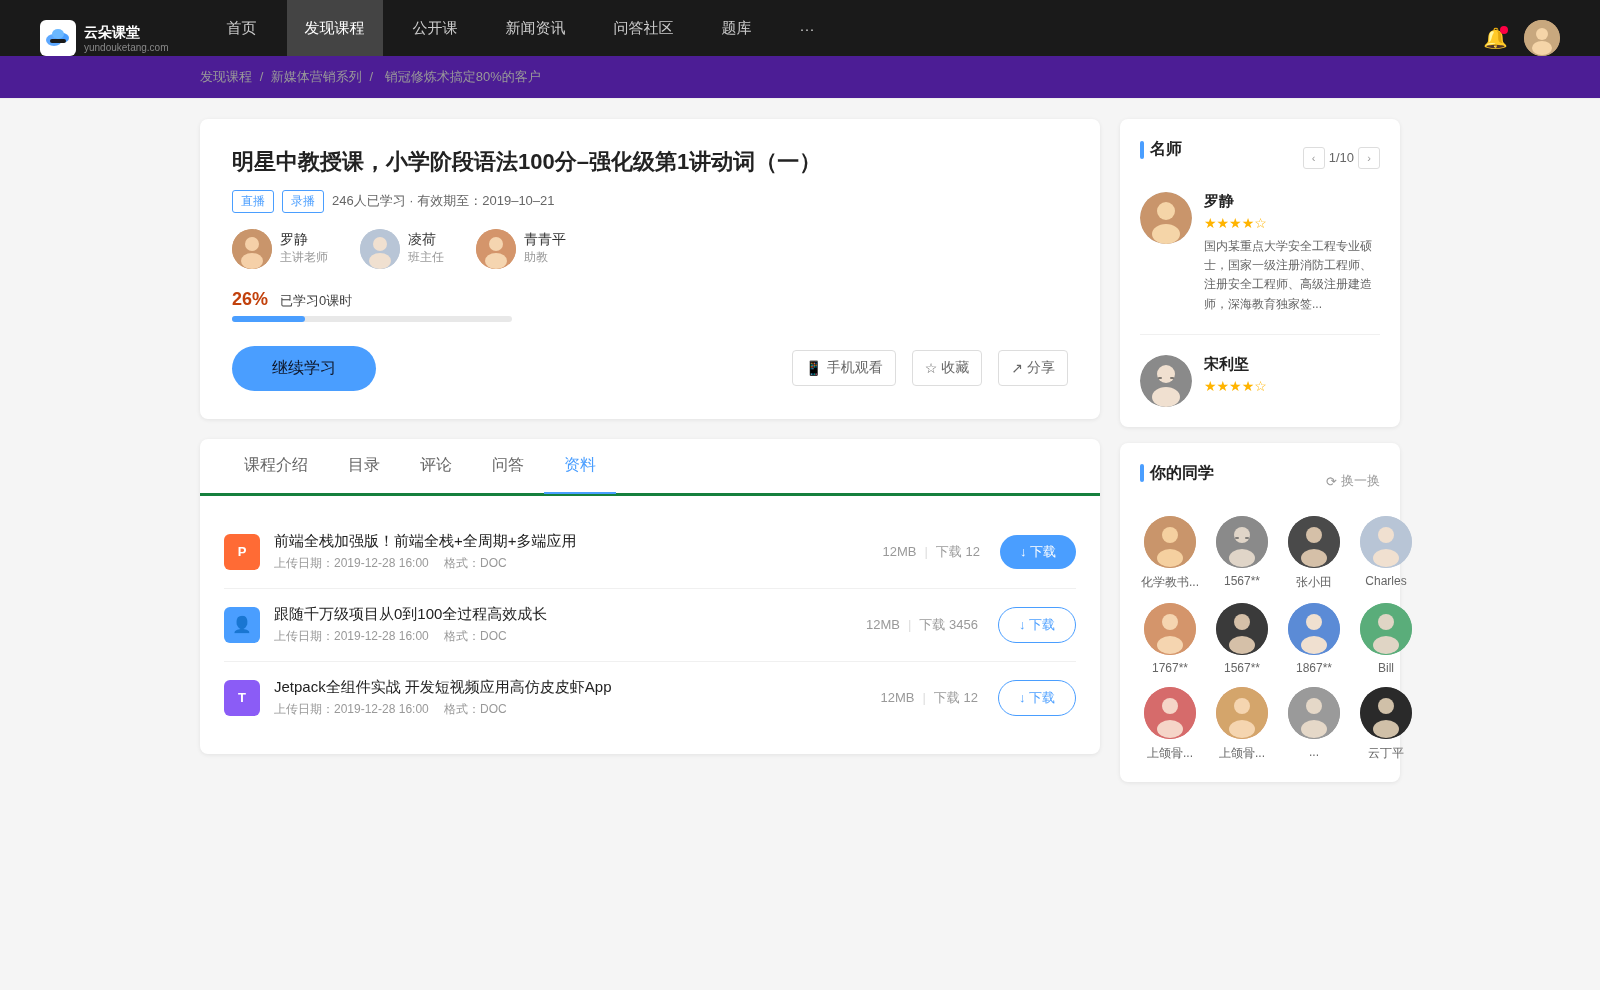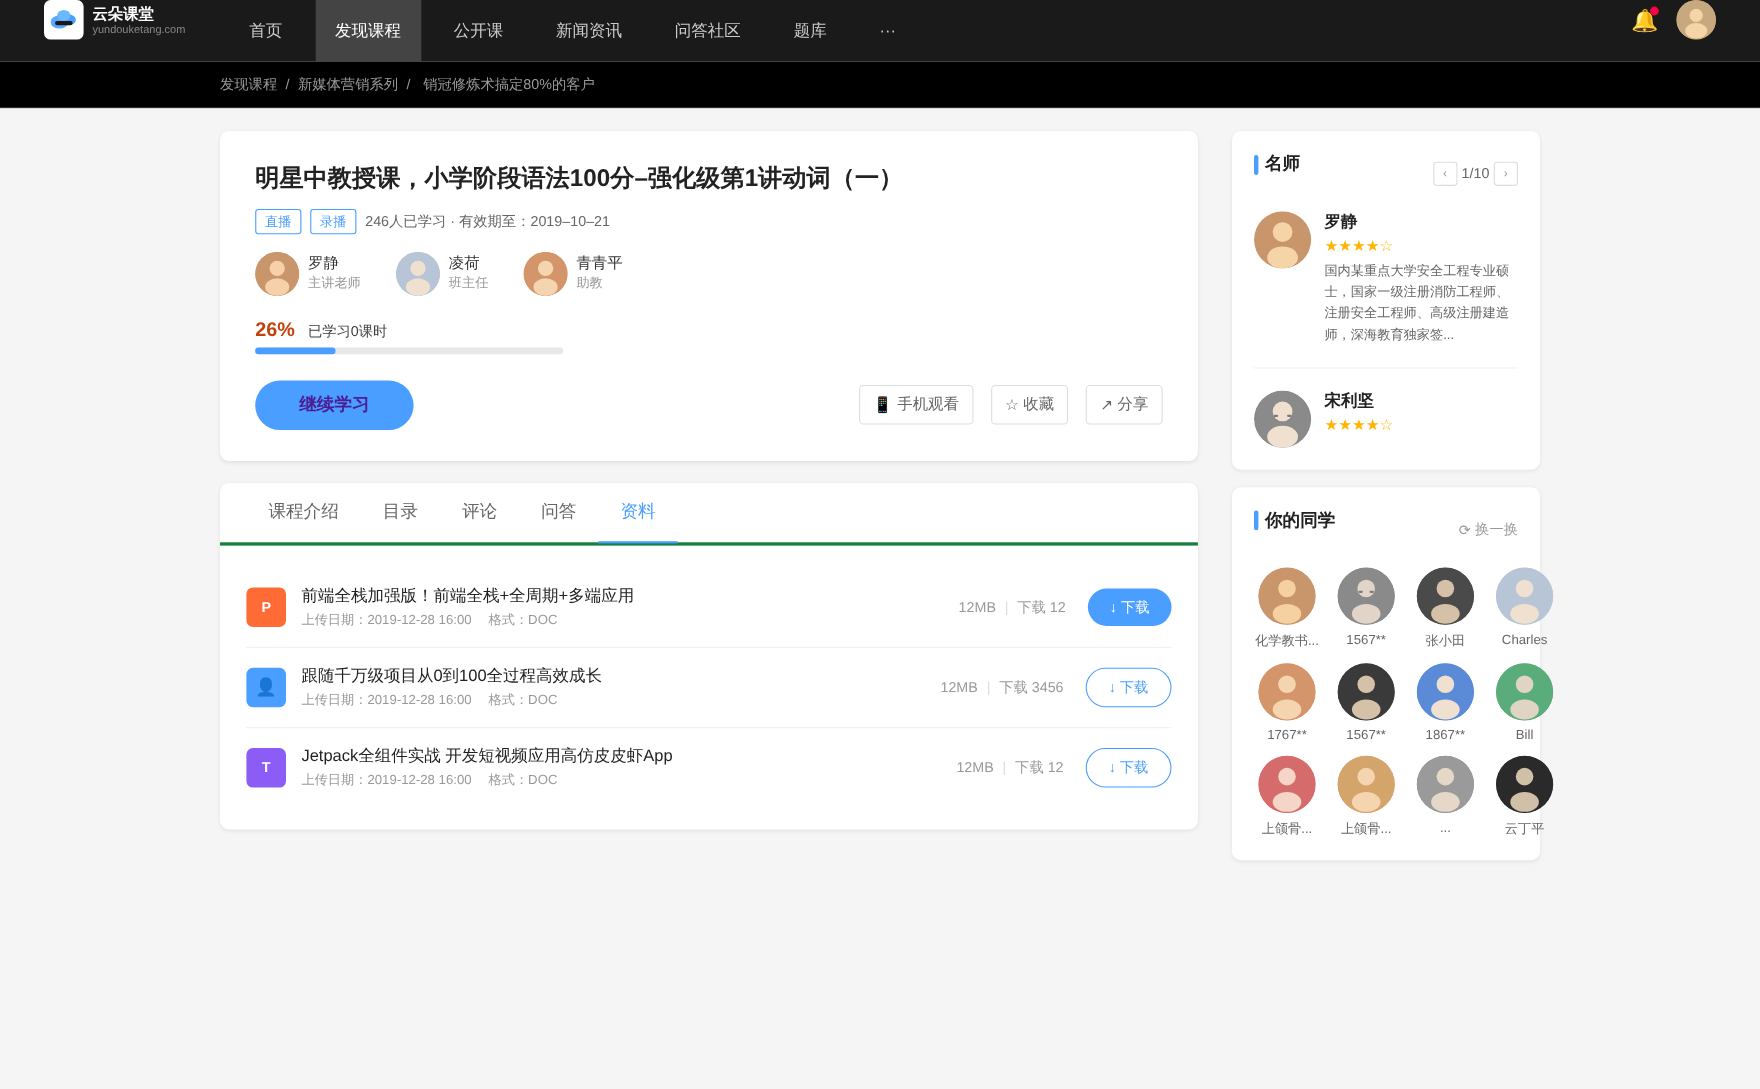--- a/index.html
+++ b/index.html
@@ -1,38 +1,38 @@
 <!DOCTYPE html>
 <html><head>
   <meta charset="utf-8">
   <style>
     * { box-sizing: border-box; margin: 0; padding: 0; }
     body { font-family: -apple-system, BlinkMacSystemFont, "PingFang SC", "Microsoft YaHei", sans-serif; background: #f5f5f5; color: #333; font-size: 14px; }
 
     
-    .nav { background: #1a1a1a; height: 56px; display: flex; align-items: flex-start; padding: 0 40px; }
+    .nav { background: #1a1a1a; height: 56px; display: flex; align-items: flex-end; padding: 0 40px; }
     .nav-logo { display: flex; align-items: center; margin-right: 40px; }
     .nav-logo .logo-box { width: 36px; height: 36px; background: #fff; border-radius: 6px; display: flex; align-items: center; justify-content: center; margin-right: 8px; }
     .nav-items { display: flex; align-items: center; gap: 12px; flex: 1; }
     .nav-item { color: #ccc; padding: 0 18px; height: 56px; display: flex; align-items: center; cursor: pointer; font-size: 15px; }
     .nav-item:hover, .nav-item.active { color: #fff; background: #333; }
     .nav-item.active { background: #444; }
     .nav-right { display: flex; align-items: center; gap: 16px; margin-left: auto; }
     .nav-bell { color: #fff; font-size: 20px; position: relative; cursor: pointer; }
     .nav-bell .dot { width: 8px; height: 8px; background: #f04; border-radius: 50%; position: absolute; top: 0; right: 0; }
     .nav-avatar { width: 36px; height: 36px; border-radius: 50%; background: #c8a87e; overflow: hidden; cursor: pointer; display: flex; align-items: center; justify-content: center; }
     .nav-avatar svg { width: 36px; height: 36px; }
 
     
-    .breadcrumb { background: #000000; padding: 12px 200px; font-size: 13px; color: #999; border-bottom: 1px solid #eee; }
+    .breadcrumb { background: #4c1d95; padding: 12px 200px; font-size: 13px; color: #999; border-bottom: 1px solid #eee; }
     .breadcrumb a { color: #999; text-decoration: none; }
     .breadcrumb span { margin: 0 4px; }
 
     
-    .main-layout { display: flex; gap: 31px; padding: 20px 200px; max-width: 1600px; }
+    .main-layout { display: flex; gap: 20px; padding: 20px 200px; max-width: 1600px; }
 
     
     .left-content { flex: 1; }
 
     
     .course-card { background: #fff; border-radius: 8px; padding: 28px 32px; margin-bottom: 20px; box-shadow: 0 1px 4px rgba(0,0,0,0.08); }
     .course-title { font-size: 22px; font-weight: 700; color: #222; margin-bottom: 12px; line-height: 1.4; }
     .course-badges { display: flex; align-items: center; gap: 8px; margin-bottom: 16px; }
     .badge { padding: 2px 8px; border-radius: 3px; font-size: 12px; border: 1px solid; }
     .badge-live { color: #4a9eff; border-color: #4a9eff; }
@@ -41,21 +41,21 @@
     .course-teachers { display: flex; gap: 32px; margin-bottom: 20px; }
     .teacher-item { display: flex; align-items: center; gap: 8px; }
     .teacher-info .name { font-size: 14px; font-weight: 500; color: #333; }
     .teacher-info .role { font-size: 12px; color: #999; }
     .progress-section { margin-bottom: 24px; }
     .progress-pct { font-size: 18px; font-weight: 700; color: #c2410c; margin-bottom: 4px; }
     .progress-label { font-size: 13px; color: #404040; margin-left: 8px; }
     .progress-bar-bg { width: 280px; height: 6px; background: #e8e8e8; border-radius: 3px; margin-top: 6px; }
     .progress-bar-fill { height: 6px; background: #4a9eff; border-radius: 3px; }
     .course-actions { display: flex; align-items: center; gap: 0; }
-    .btn-continue { background: #4a9eff; color: #4c1d95; border: none; border-radius: 24px; padding: 12px 40px; font-size: 16px; font-weight: 700; cursor: pointer; margin-right: auto; text-align: center; }
+    .btn-continue { background: #4a9eff; color: #0f172a; border: none; border-radius: 24px; padding: 12px 40px; font-size: 16px; font-weight: 400; cursor: pointer; margin-right: auto; text-align: center; }
     .action-links { display: flex; gap: 16px; }
     .action-link { display: flex; align-items: center; gap: 4px; color: #666; cursor: pointer; font-size: 14px; padding: 8px 12px; border: 1px solid #ddd; border-radius: 4px; }
 
     
     .tabs-section { background: #fff; border-radius: 8px; box-shadow: 0 1px 4px rgba(0,0,0,0.08); }
     .tabs-header { display: flex; border-bottom: 3px solid #15803d; padding: 0 24px; align-items: center; }
     .tab-item { padding: 16px 20px; font-size: 16px; color: #666; cursor: pointer; border-bottom: 2px solid transparent; margin-bottom: -1px; }
     .tab-item.active { color: #4a9eff; border-bottom-color: #4a9eff; font-weight: 500; }
     .tabs-content { padding: 20px 24px; }
 

